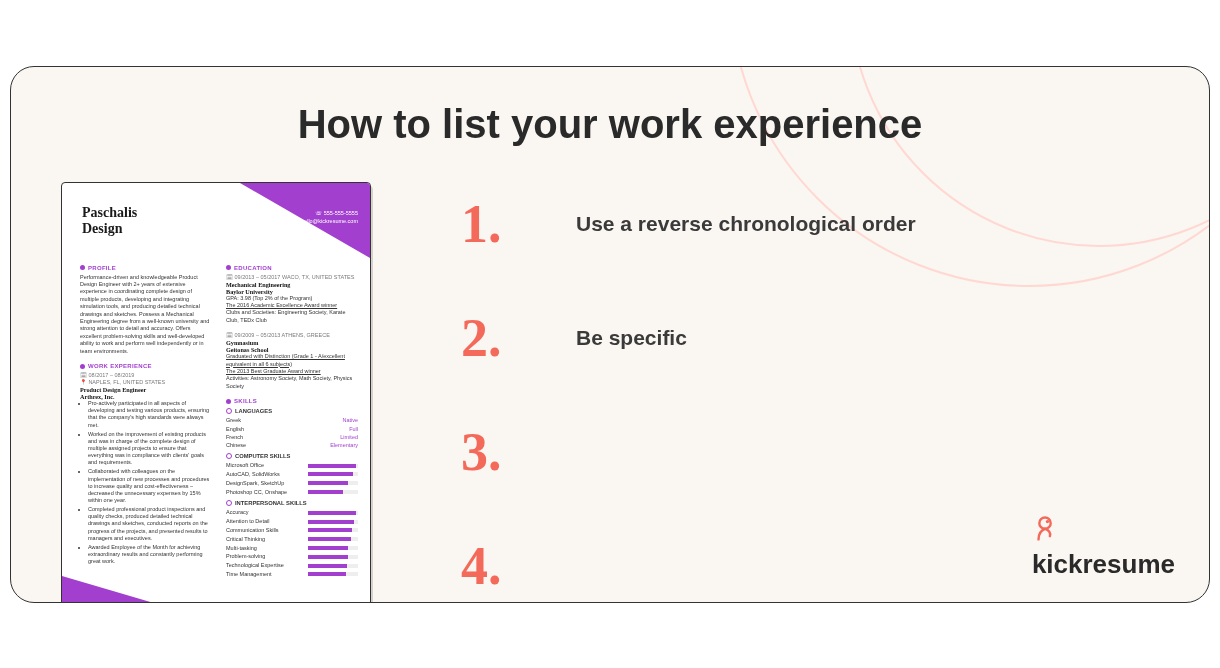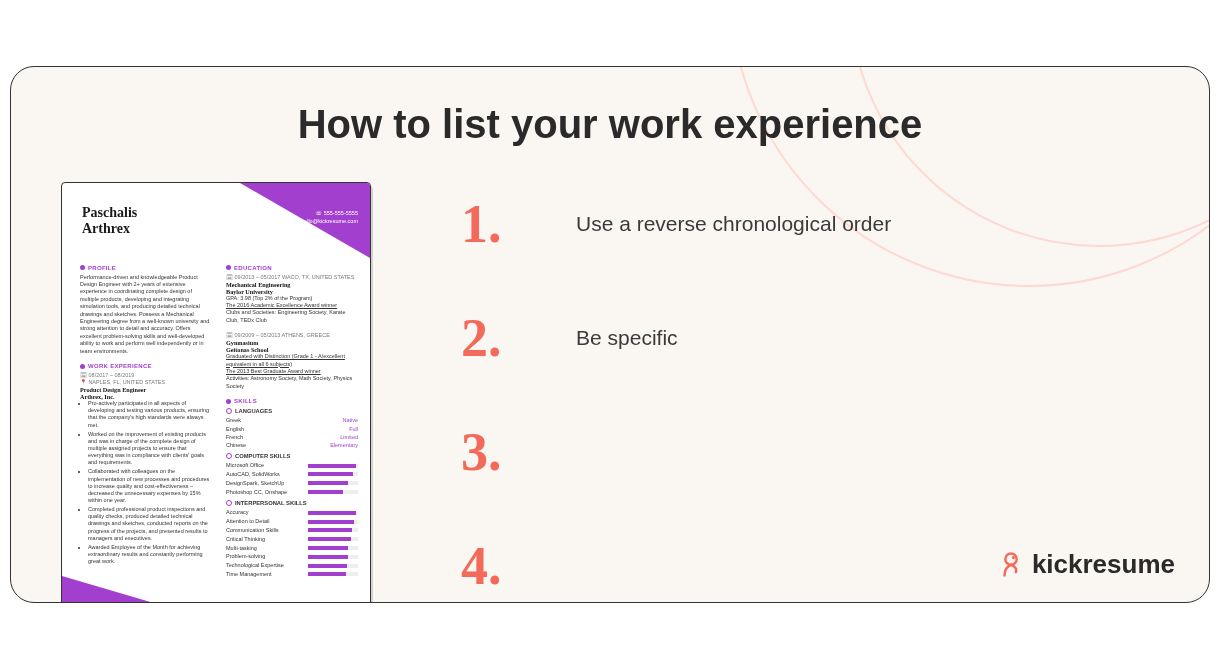--- a/index.html
+++ b/index.html
@@ -142,46 +142,46 @@
     font-size: 54px;
     font-weight: 800;
     color: #f36a5a;
     width: 60px;
     font-family: Georgia, serif;
     line-height: 1;
   }
   .tip-text {
     font-size: 21px;
     color: #3a3a3a;
-    font-weight: 400;
+    font-weight: 700;
   }
 
   .brand {
     position: absolute;
     bottom: 22px; right: 34px;
-    display: flex; align-items: center; gap: 8px;
-    font-size: 26px; font-weight: 800; color: #2a2a2a;
+    display: flex; align-items: flex-start; gap: 8px;
+    font-size: 26px; font-weight: 800; color: #2a2a2a; flex-direction: column;
   }
   .brand-icon { width: 26px; height: 26px; }
 </style>
 </head>
 <body>
 
 <div class="card">
   <div class="arc1"></div>
   <div class="arc2"></div>
 
   <h1 class="title">How to list your work experience</h1>
 
   <div class="resume">
     <div class="r-tri-top"></div>
     <div class="r-tri-bot"></div>
     <div class="r-name">
       <span>Paschalis</span><br>
-      <span>Arthrex</span>
+      <span>Design</span>
     </div>
     <div class="r-contact">
       ☏ <span>555-555-5555</span><br>
       ✉ <span>hello@kickresume.com</span>
     </div>
 
     <div class="r-body">
 
       <div class="r-col">
         <div class="r-sec-h">PROFILE</div>

